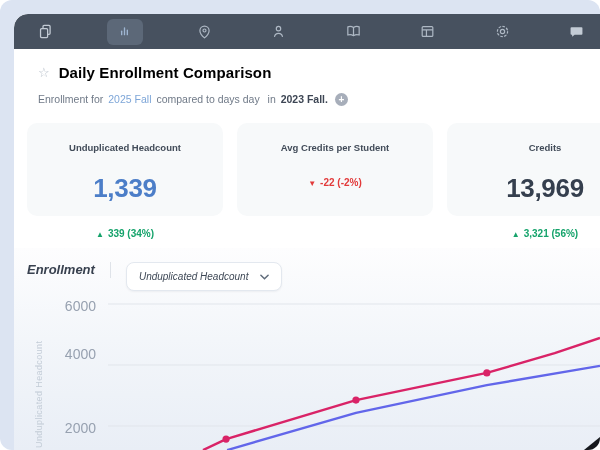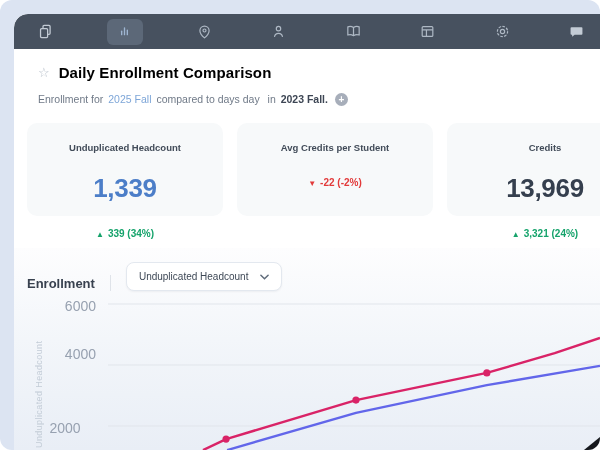--- a/index.html
+++ b/index.html
@@ -25,21 +25,21 @@
   
   .cards{display:flex;gap:14px;margin:17px 0 0 13px;width:700px;}
   .card{flex:0 0 196px;height:93px;background:#f7f9fa;border-radius:10px;text-align:center;padding-top:0;}
   .card .label{font-size:9.5px;font-weight:700;color:#424c59;margin-top:19px;}
   .card .value{font-size:26px;font-weight:700;margin-top:20px;letter-spacing:-.3px;}
   .card .delta{font-size:10px;font-weight:600;margin-top:24px;}
   .card .delta .arr{font-size:8px;margin-right:4px;}
 
   
   .chart-section{position:absolute;left:0;top:234px;width:586px;height:202px;background:linear-gradient(180deg,#fdfdfe 0%,#f3f6fa 45%,#e9eef6 100%);}
-  .section-head{display:flex;align-items:flex-end;margin:14px 0 7px 13px;}
+  .section-head{display:flex;align-items:flex-start;margin:14px 0 7px 13px;font-style:italic;}
   .section-title{font-size:13px;font-weight:700;color:#38414f;}
   .vdivider{width:1px;height:16px;background:#dfe3e9;margin:0 15px;}
   .dropdown{display:inline-flex;align-items:center;gap:12px;background:#ffffff;border:1px solid #e3e8ef;border-radius:8px;padding:8px 12px;font-size:10px;color:#3e4856;box-shadow:0 1px 2px rgba(16,24,40,.05);cursor:pointer;}
 
   .y-axis-title{position:absolute;left:20px;top:318px;height:125px;writing-mode:vertical-rl;transform:rotate(180deg);font-size:9px;color:#c3ccd7;letter-spacing:.4px;text-align:center;}
   .ytick{position:absolute;left:20px;width:62px;text-align:right;font-size:14px;color:#97a1b0;}
   #chart-svg{position:absolute;left:0;top:270px;}
 
   .cursor{position:absolute;right:0;bottom:0;}
 </style>
@@ -116,40 +116,40 @@
         <div class="value" style="color: rgb(76, 126, 200);">1,339</div>
         <div class="delta" style="color: rgb(21, 163, 107);"><span class="arr">▲</span><span>339 (34%)</span></div>
       </div>
       <div class="card">
         <div class="label">Avg Credits per Student</div>
         <div class="delta" style="color: rgb(226, 58, 58);"><span class="arr">▼</span><span>-22 (-2%)</span></div>
       </div>
       <div class="card">
         <div class="label">Credits</div>
         <div class="value" style="color: rgb(53, 63, 78);">13,969</div>
-        <div class="delta" style="color: rgb(21, 163, 107);"><span class="arr">▲</span><span>3,321 (24%)</span></div>
+        <div class="delta" style="color: rgb(21, 163, 107);"><span class="arr">▲</span><span>3,321 (56%)</span></div>
       </div>
     </div>
 
     <div class="chart-section">
       <div class="section-head">
         <span class="section-title">Enrollment</span>
         <span class="vdivider"></span>
         <span class="dropdown">
           <span>Unduplicated Headcount</span>
           <svg width="9" height="6" viewBox="0 0 10 6" fill="none" stroke="#5f6b7a" stroke-width="1.6" stroke-linecap="round">
               <path d="M1 1l4 4 4-4"></path>
             </svg>
         </span>
       </div>
     </div>
 
     <div class="y-axis-title">Unduplicated Headcount</div>
     <div id="ytick-labels">
-        <div class="ytick" style="top: 406px; text-align: center;">2000</div>
+        <div class="ytick" style="top: 406px;">2000</div>
         <div class="ytick" style="top: 332px;">4000</div>
         <div class="ytick" style="top: 284px;">6000</div>
       </div>
     <svg id="chart-svg" width="586" height="166" viewBox="0 0 586 166">
         <line x1="94" x2="586" y1="142" y2="142" stroke="#e1e5eb" stroke-width="1"></line>
         <line x1="94" x2="586" y1="81" y2="81" stroke="#e1e5eb" stroke-width="1"></line>
         <line x1="94" x2="586" y1="20" y2="20" stroke="#e1e5eb" stroke-width="1"></line>
         <path d="M189.0,166.1 L212.1,155.1 L342.0,116.1 L472.8,88.9 L540.7,69.1 L586.0,53.9" fill="none" stroke="#d92367" stroke-width="2.4" stroke-linejoin="round"></path>
         <circle cx="212.07999999999998" cy="155.115" r="3.6" fill="#d92367"></circle>
         <circle cx="341.96799999999996" cy="116.075" r="3.6" fill="#d92367"></circle>

